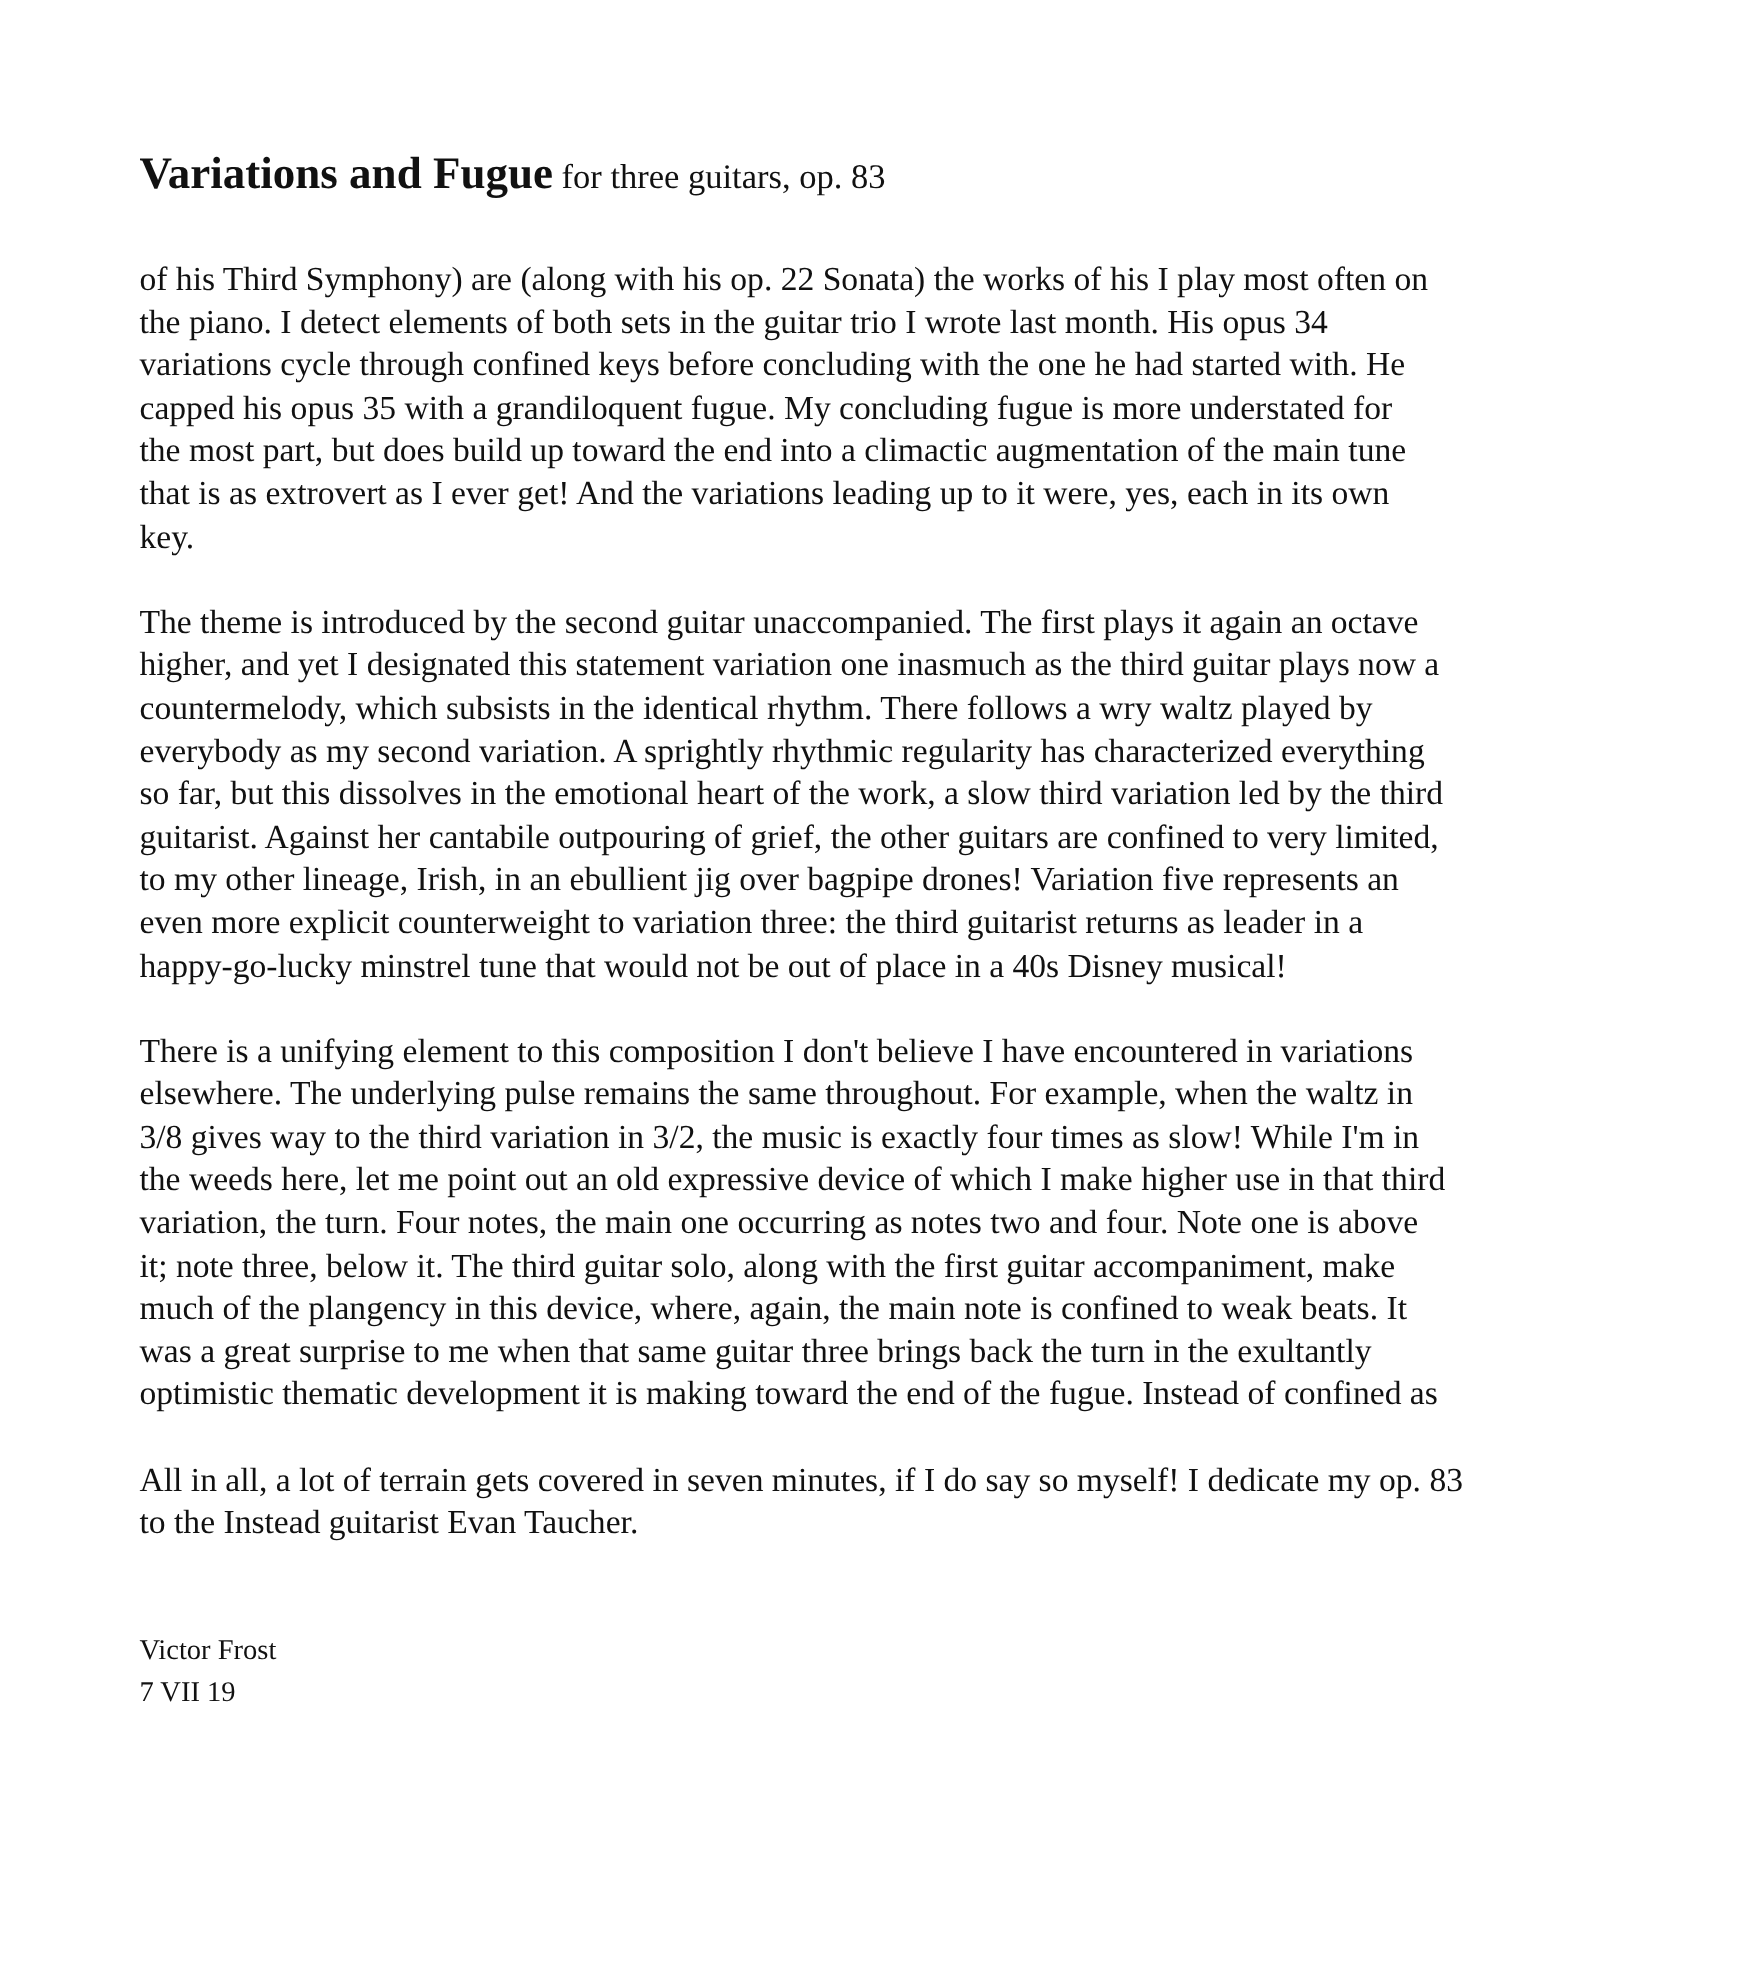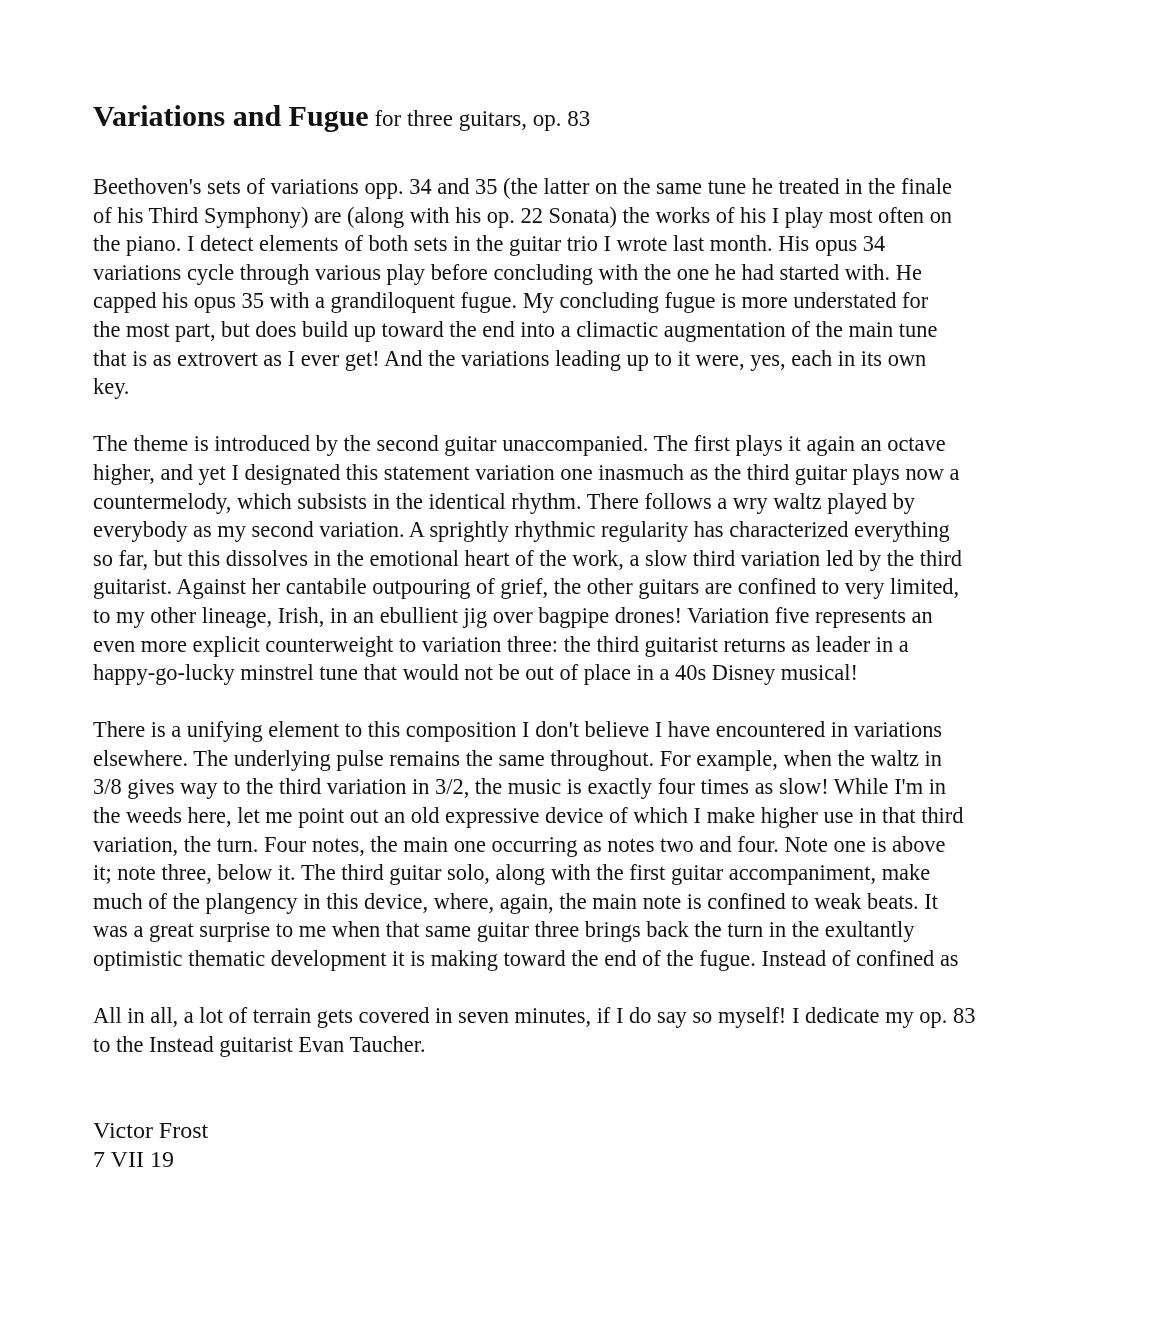--- a/index.html
+++ b/index.html
@@ -39,43 +39,42 @@
       font-size: 22.4px;
       line-height: 28.6px;
       margin: 0 0 28.6px 0;
     }
     .para .line {
       display: block;
       white-space: nowrap;
     }
     .signature {
       margin-top: 57px;
-      font-size: 24px;
+      font-size: 19px;
       line-height: 28.6px;
     }
     .signature .line {
       display: block;
       white-space: nowrap;
     }
   </style>
 </head>
 <body>
 
 <div class="page">
 
   <h1 class="title-line">
     <span class="title-bold">Variations and Fugue</span><span class="title-rest"> for three guitars, op. 83</span>
   </h1>
 
   <div id="paragraphs">
       <p class="para">
-        <span class="line">Beethoven's sets of variations opp. 34 and 35 (the latter on the same tune he treated in the finale</span>
         <span class="line">of his Third Symphony) are (along with his op. 22 Sonata) the works of his I play most often on</span>
         <span class="line">the piano.  I detect elements of both sets in the guitar trio I wrote last month.  His opus 34</span>
-        <span class="line">variations cycle through various play before concluding with the one he had started with.  He</span>
+        <span class="line">variations cycle through confined keys before concluding with the one he had started with.  He</span>
         <span class="line">capped his opus 35 with a grandiloquent fugue.  My concluding fugue is more understated for</span>
         <span class="line">the most part, but does build up toward the end into a climactic augmentation of the main tune</span>
         <span class="line">that is as extrovert as I ever get!  And the variations leading up to it were, yes, each in its own</span>
         <span class="line">key.</span>
       </p>
       <p class="para">
         <span class="line">The theme is introduced by the second guitar unaccompanied.  The first plays it again an octave</span>
         <span class="line">higher, and yet I designated this statement variation one inasmuch as the third guitar plays now a</span>
         <span class="line">countermelody, which subsists in the identical rhythm.  There follows a wry waltz played by</span>
         <span class="line">everybody as my second variation.  A sprightly rhythmic regularity has characterized everything</span>

